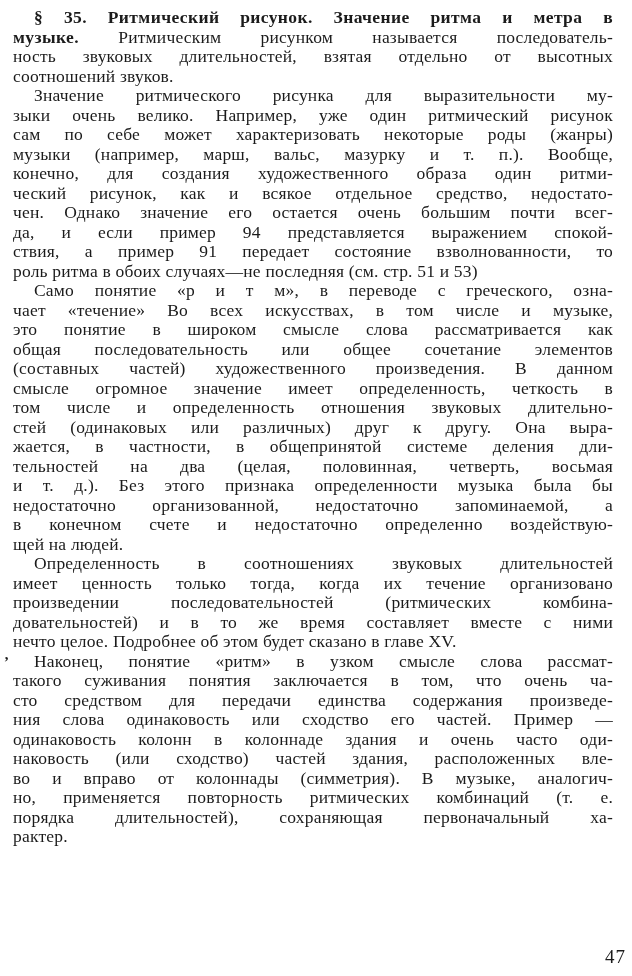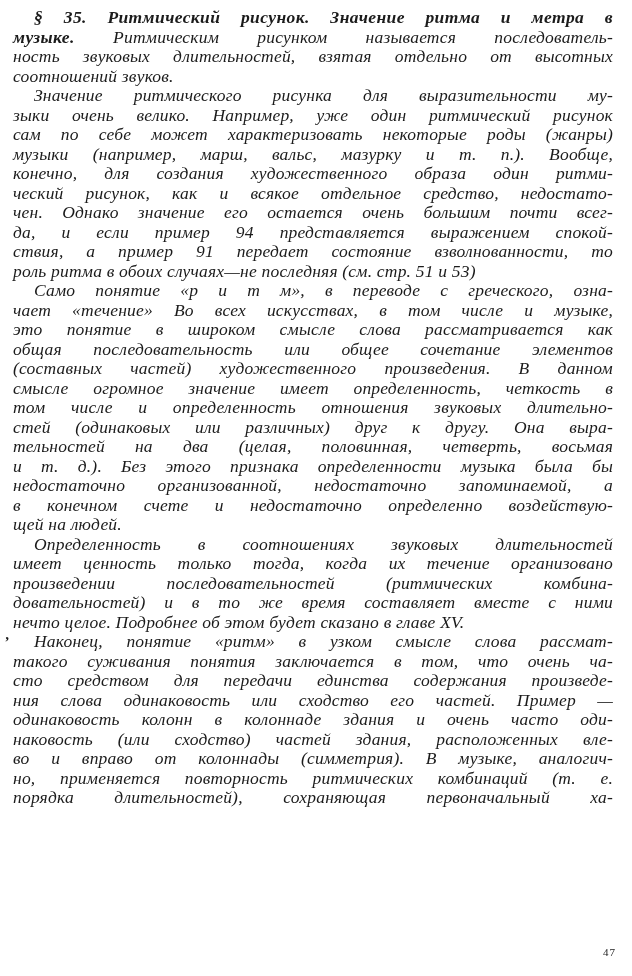--- a/index.html
+++ b/index.html
@@ -23,38 +23,37 @@
     width: 600px;
   }
   .para { margin: 0; padding: 0; }
   .line {
     position: relative;
     font-size: 17.5px;
     line-height: 19.5px;
     letter-spacing: 0.2px;
     text-align: justify;
     text-align-last: justify;
-    font-style: italic;
   }
   .line.first { text-indent: 21px; }
   .line.last  { text-align-last: left; }
   .seg.bold   { font-weight: 700; letter-spacing: 0.4px; }
   .margin-mark {
     position: absolute;
     left: -9px;
     top: 1px;
     font-size: 15px;
     font-weight: 700;
     text-indent: 0;
   }
   .page-number {
     position: absolute;
     top: 946px;
-    right: 16px;
-    font-size: 11px;
+    right: 6px;
+    font-size: 19px;
     letter-spacing: 1px;
   }
 </style>
 </head>
 <body>
 
 <div class="page">
   <div class="text-block" id="text-block">
       <div class="para">
         <div class="line first"><span class="seg bold">§ 35. Ритмический рисунок. Значение ритма и метра в</span></div>
@@ -76,20 +75,21 @@
       </div>
       <div class="para">
         <div class="line first"><span class="seg">Само понятие «р и т м»,  в переводе с греческого, озна-</span></div>
         <div class="line"><span class="seg">чает «течение» Во всех искусствах, в том числе и музыке,</span></div>
         <div class="line"><span class="seg">это понятие в широком смысле слова рассматривается как</span></div>
         <div class="line"><span class="seg">общая последовательность или общее сочетание элементов</span></div>
         <div class="line"><span class="seg">(составных частей) художественного произведения. В данном</span></div>
         <div class="line"><span class="seg">смысле огромное значение имеет определенность, четкость в</span></div>
         <div class="line"><span class="seg">том числе и определенность отношения звуковых длительно-</span></div>
         <div class="line"><span class="seg">стей (одинаковых или различных) друг к другу. Она выра-</span></div>
+        <div class="line"><span class="seg">жается, в частности, в общепринятой системе деления дли-</span></div>
         <div class="line"><span class="seg">тельностей на два (целая, половинная, четверть, восьмая</span></div>
         <div class="line"><span class="seg">и т. д.). Без этого признака определенности музыка была бы</span></div>
         <div class="line"><span class="seg">недостаточно организованной, недостаточно запоминаемой, а</span></div>
         <div class="line"><span class="seg">в конечном счете и недостаточно определенно воздействую-</span></div>
         <div class="line last"><span class="seg">щей на людей.</span></div>
       </div>
       <div class="para">
         <div class="line first"><span class="seg">Определенность в соотношениях звуковых длительностей</span></div>
         <div class="line"><span class="seg">имеет ценность только тогда, когда их течение организовано</span></div>
         <div class="line"><span class="seg">произведении последовательностей (ритмических комбина-</span></div>
@@ -99,16 +99,17 @@
       <div class="para">
         <div class="line first"><span class="margin-mark">’</span><span class="seg">Наконец, понятие «ритм» в узком смысле слова рассмат-</span></div>
         <div class="line"><span class="seg">такого суживания понятия заключается в том, что очень ча-</span></div>
         <div class="line"><span class="seg">сто средством для передачи единства содержания произведе-</span></div>
         <div class="line"><span class="seg">ния слова одинаковость или сходство его частей. Пример —</span></div>
         <div class="line"><span class="seg">одинаковость колонн в колоннаде здания и очень часто оди-</span></div>
         <div class="line"><span class="seg">наковость (или сходство) частей здания, расположенных вле-</span></div>
         <div class="line"><span class="seg">во и вправо от колоннады (симметрия). В музыке, аналогич-</span></div>
         <div class="line"><span class="seg">но, применяется повторность ритмических комбинаций (т. е.</span></div>
         <div class="line"><span class="seg">порядка длительностей), сохраняющая первоначальный ха-</span></div>
+        <div class="line last"><span class="seg">рактер.</span></div>
       </div>
     </div>
   <div class="page-number">47</div>
 </div>
 
 </body></html>

